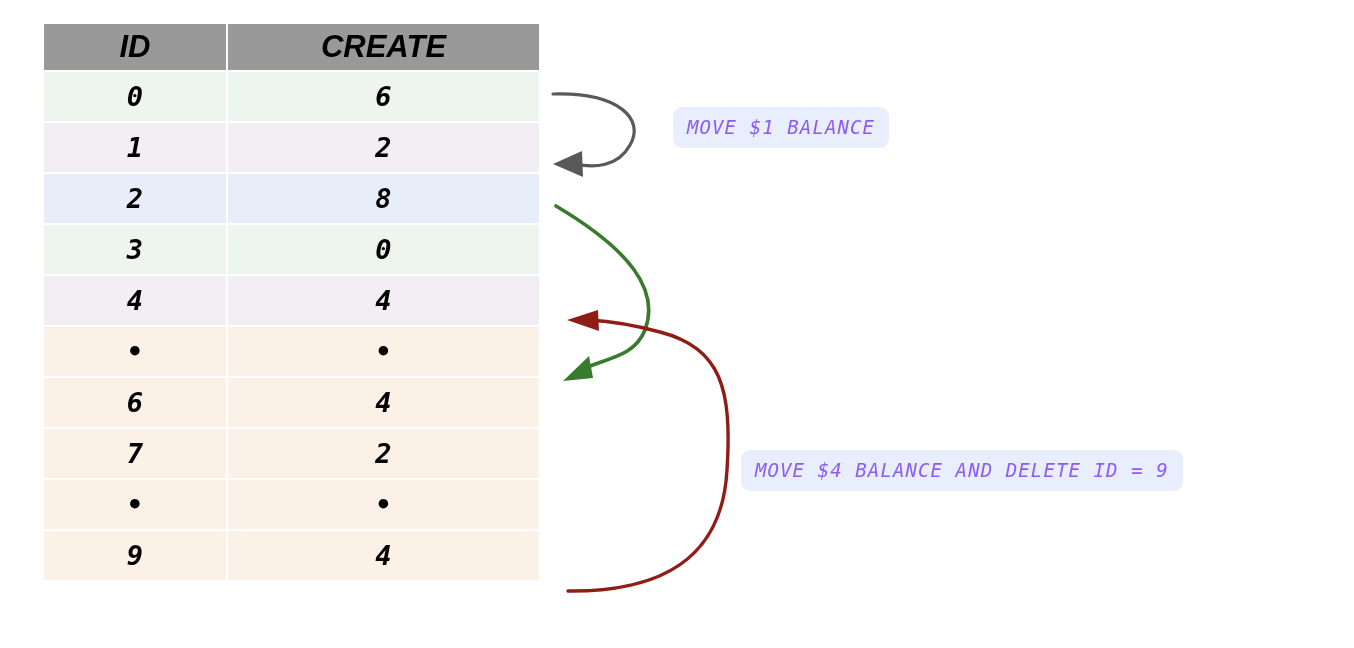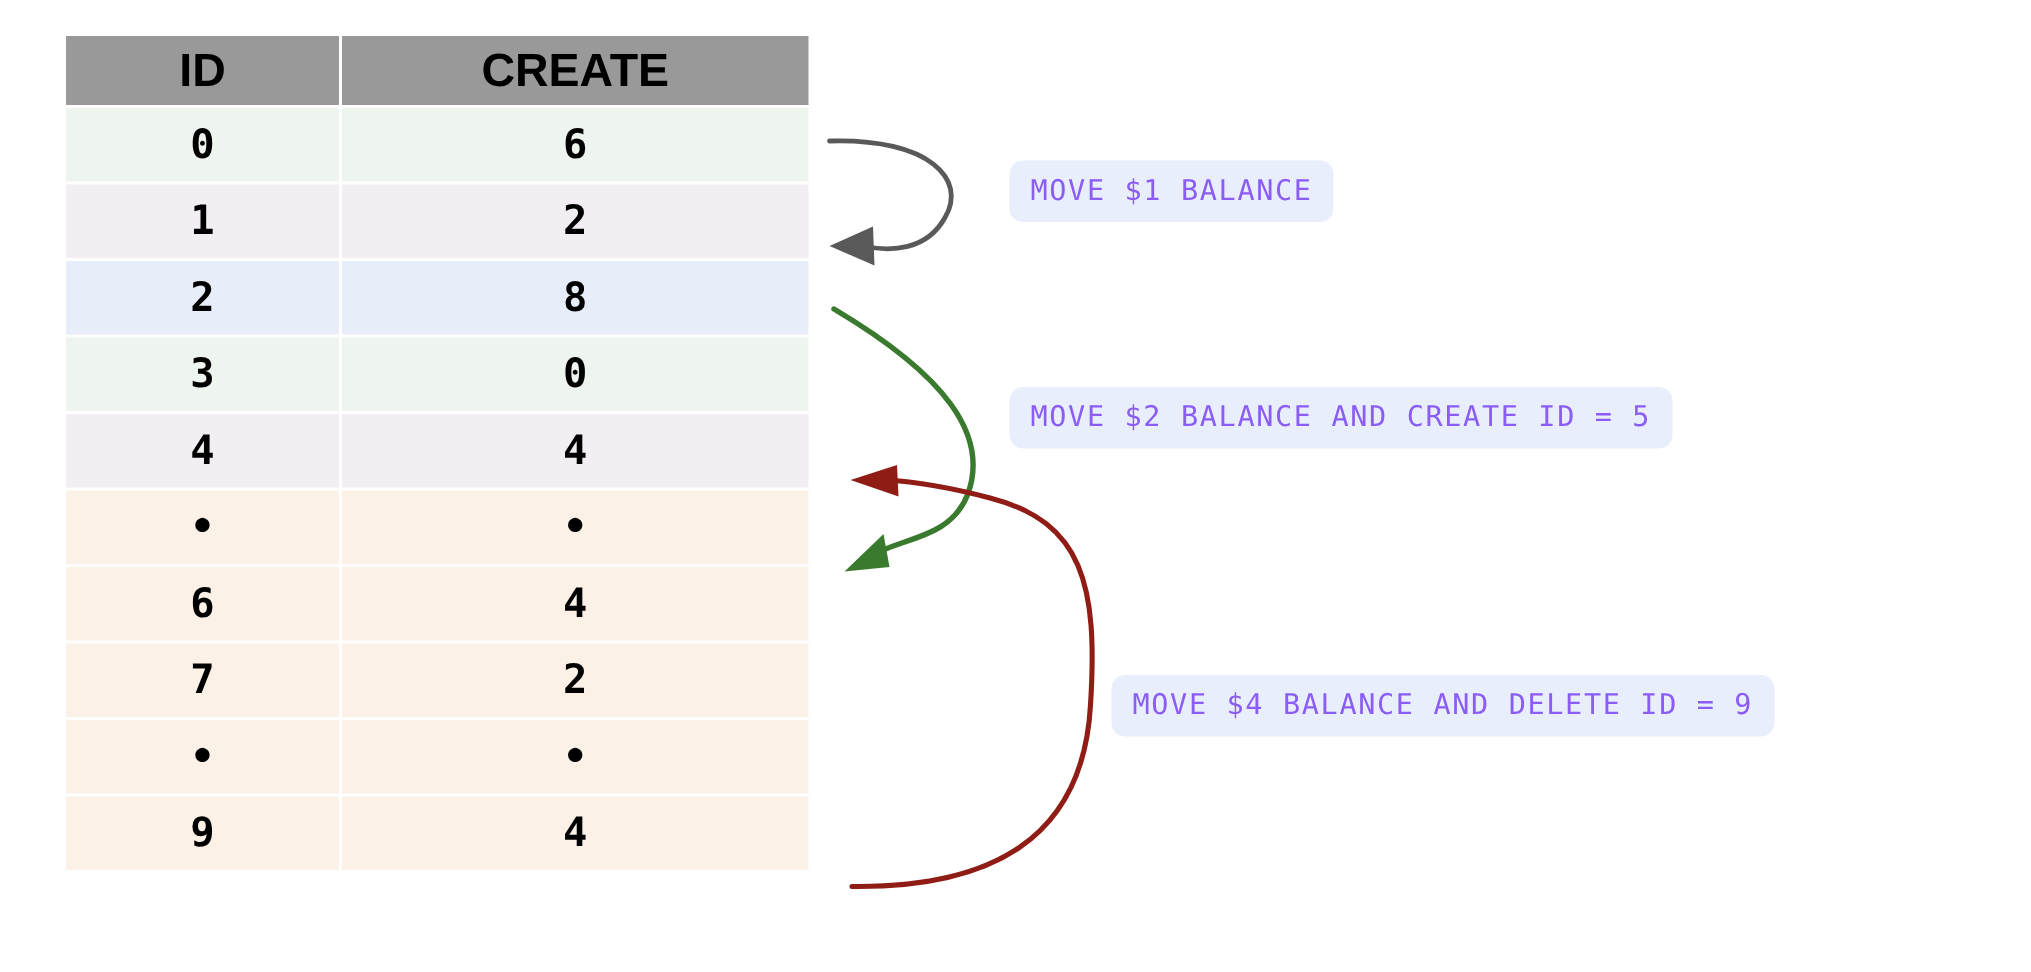--- a/index.html
+++ b/index.html
@@ -13,20 +13,21 @@
     position: relative;
     overflow: hidden;
     font-family: "Liberation Sans", sans-serif;
   }
 
   #canvas {
     position: absolute;
     left: 0; top: 0;
     width: 1354px;
     height: 648px;
+    font-style: italic;
   }
 
   
   #balance-table {
     position: absolute;
     left: 42px;
     top: 22px;
     width: 495px;
     border-collapse: separate;
     border-spacing: 2px 2px;
@@ -160,17 +161,16 @@
 
     <path d="M 556 206 C 630 250 660 290 645 330 C 633 360 600 358 578 372" fill="none" stroke="#3a7a2e" stroke-width="3.6" stroke-linecap="round"></path>
     <polygon points="589,356 563,381 593,378" fill="#3a7a2e"></polygon>
 
     <path d="M 568 591 C 660 592 722 560 727 470 C 732 390 722 348 660 332 C 630 324 608 321 590 320" fill="none" stroke="#8f1d16" stroke-width="3.4" stroke-linecap="round"></path>
     <polygon points="598,310 567,320 599,331" fill="#8f1d16"></polygon>
   </svg>
 
   <div class="pill" id="pill-move-1">MOVE $1 BALANCE</div>
 
-  <div class="pill" id="pill-move-2">MOVE $2 BALANCE AND CREATE ID = 5</div>
 
   <div class="pill" id="pill-move-4">MOVE $4 BALANCE AND DELETE ID = 9</div>
 
 </div>
 
 </body></html>

